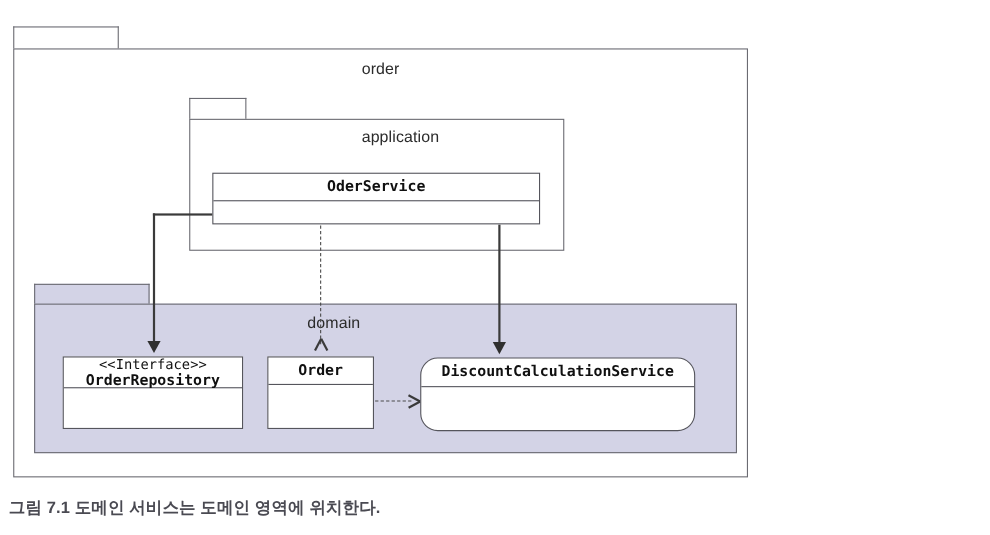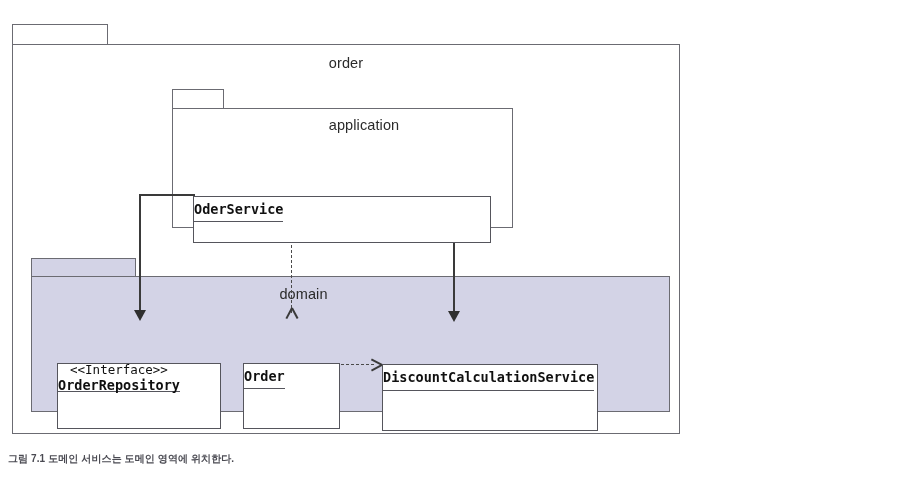--- a/index.html
+++ b/index.html
@@ -82,22 +82,21 @@
     left: 31px; top: 286px; width: 545px;
   }
 
   
   .uml-class {
     position: absolute;
     box-sizing: border-box;
     border: 1.5px solid #55555c;
     background: #ffffff;
     display: flex;
-    flex-direction: row;
-    margin-top: 39px;
+    flex-direction: column;
   }
   .uml-name {
     box-sizing: border-box;
     border-bottom: 1.5px solid #55555c;
     font-family: "DejaVu Sans Mono", monospace;
     font-weight: bold;
     font-size: 13.5px;
     text-align: center;
     display: flex;
     flex-direction: column;
@@ -141,21 +140,21 @@
   #cls-orderrepository .uml-name { height: 28px; }
 
   
   #cls-order {
     left: 243px; top: 324px; width: 97px; height: 66px;
   }
   #cls-order .uml-name { height: 25px; }
 
   
   #cls-discount {
-    left: 382px; top: 325px; width: 216px; height: 67px;
+    left: 382px; top: 325px; width: 250px; height: 67px; border-radius: 16px;
   }
   #cls-discount .uml-name { height: 26px; }
 
   
   .line {
     position: absolute;
     background: #3a3a3a;
   }
   .line.h { height: 1.6px; }
   .line.v { width: 1.6px; }
@@ -210,21 +209,21 @@
   }
   .arrow-open-right::before { transform-origin: right center; transform: rotate(28deg); }
   .arrow-open-right::after  { transform-origin: right center; transform: rotate(-28deg); }
 
   
   #caption {
     position: absolute;
     left: 8px;
     top: 452px;
     font-family: "Liberation Sans", sans-serif;
-    font-size: 10px;
+    font-size: 15px;
     font-weight: bold;
     color: #4a4a52;
     letter-spacing: .1px;
     white-space: nowrap;
   }
 </style>
 </head>
 <body>
 
 <div id="canvas">

